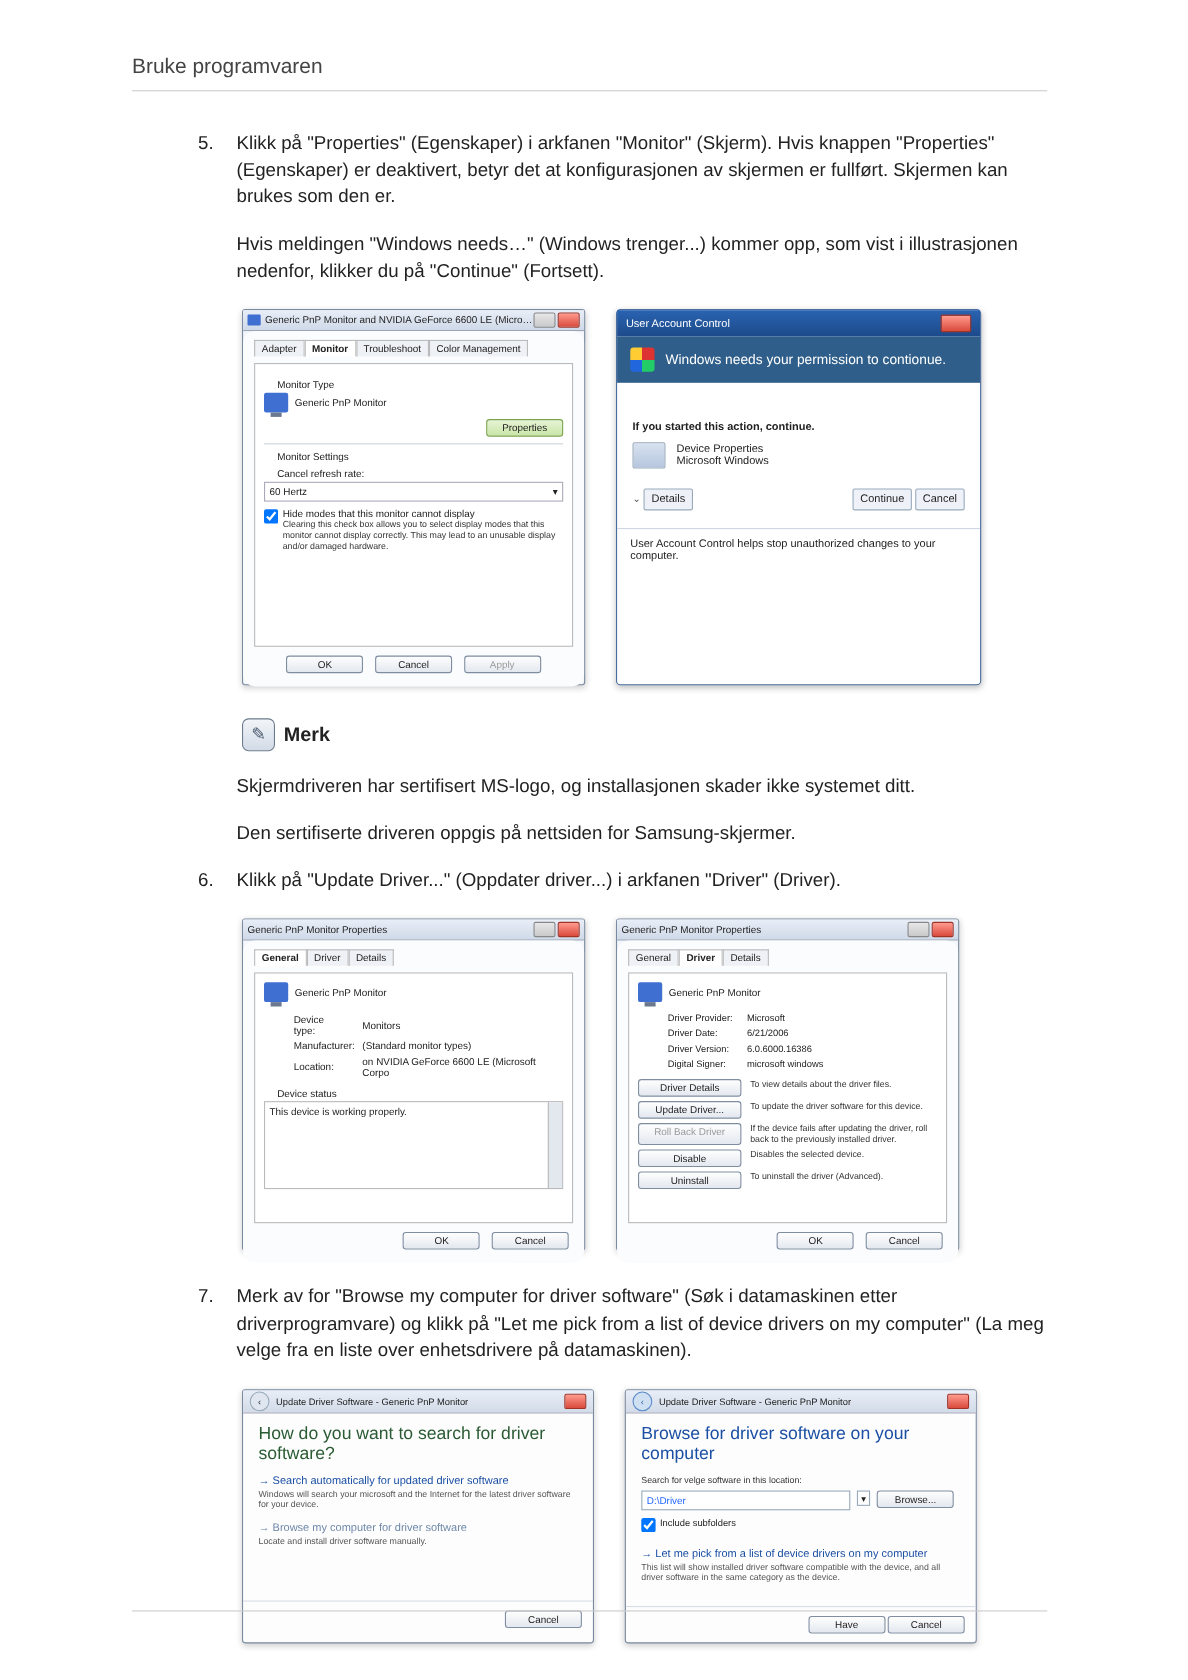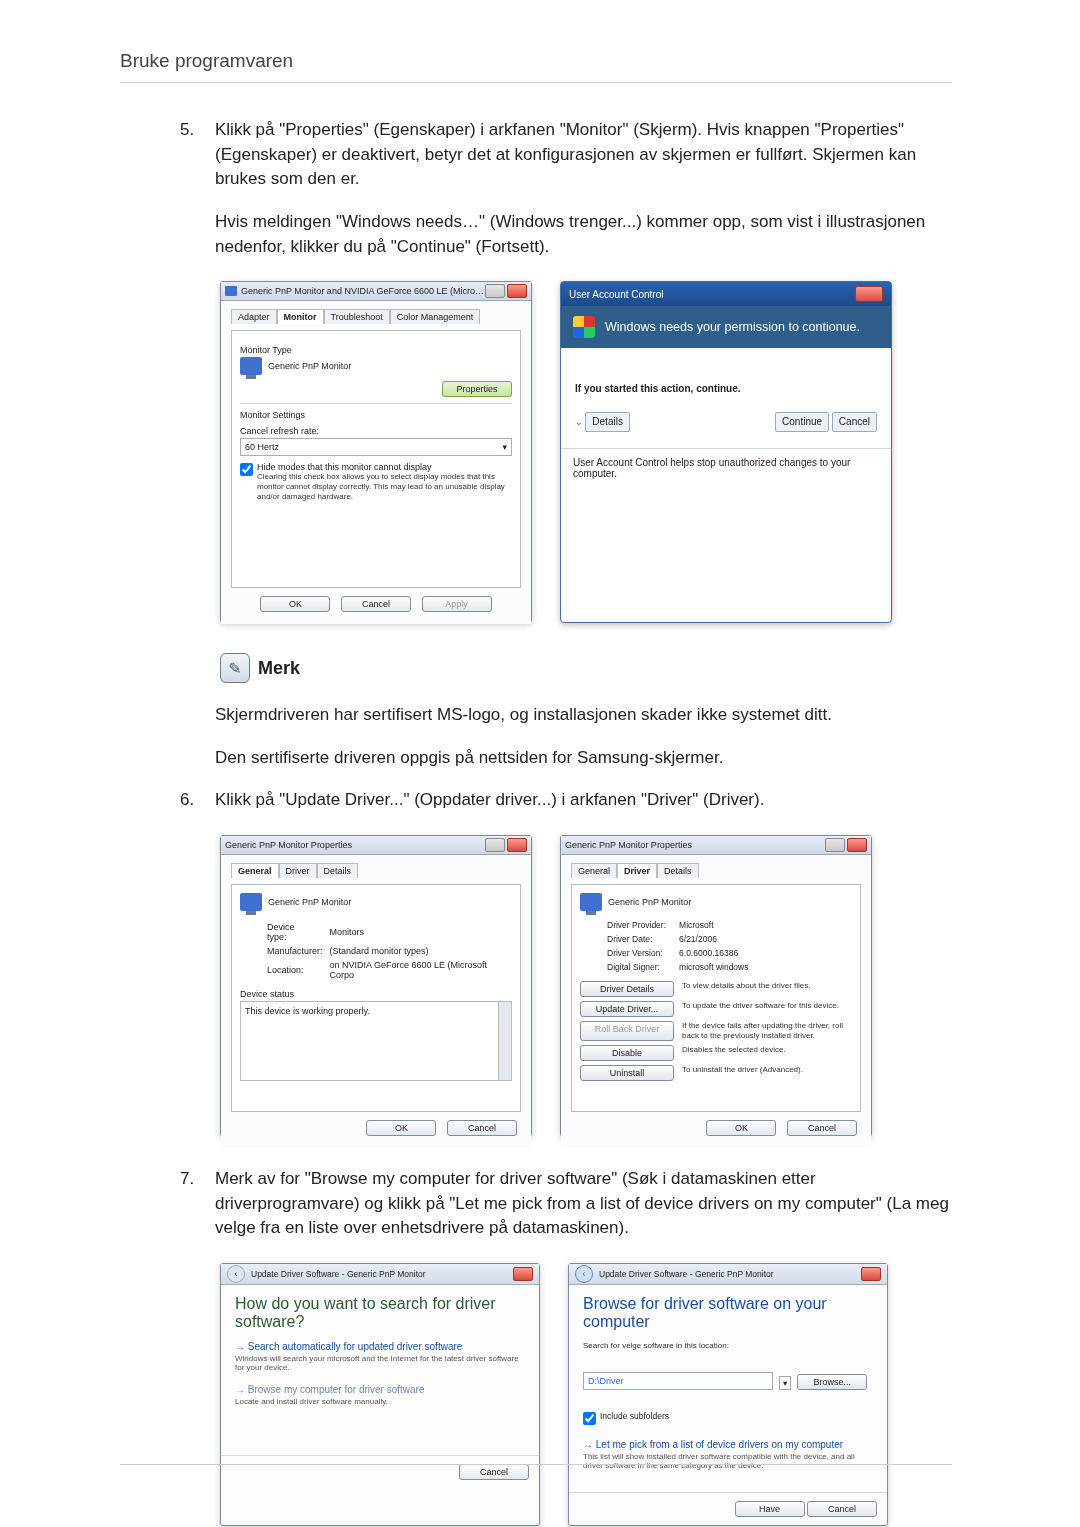--- a/index.html
+++ b/index.html
@@ -71,21 +71,21 @@
   }
   .win .titlebar .t { flex: 1; white-space: nowrap; overflow: hidden; text-overflow: ellipsis; }
   .win .titlebtns { display: flex; gap: 2px; }
   .tbtn {
     width: 18px; height: 12px;
     border: 1px solid #888;
     background: linear-gradient(to bottom, #e7e7e7, #c9c9c9);
     border-radius: 2px;
   }
   .tbtn.red { background: linear-gradient(to bottom, #ff9b8e, #d94a3c); border-color: #a03428; }
-  .win .body { padding: 8px 10px 10px; background: #fbfcfd; }
+  .win .body { padding: 8px 10px 10px; background: #fbfcfd; border-radius: 11px; }
   .tabs { display: flex; gap: 0; font-size: 9px; margin-bottom: 6px; }
   .tab {
     border: 1px solid #bbb;
     border-bottom: none;
     padding: 2px 6px;
     background: #eef1f5;
   }
   .tab.active { background: #fff; font-weight: 700; }
   .tabpanel {
     border: 1px solid #bbb;
@@ -118,21 +118,21 @@
     min-width: 48px;
     text-align: center;
   }
   .btn3d.off { color: #9a9a9a; }
   .btn3d.green {
     background: linear-gradient(to bottom, #e7f4d6, #c9e5a7);
     border-color: #7aa34a;
   }
   .dlg-actions { text-align: center; padding: 8px 0 2px; }
   .dlg-actions .btn3d { margin: 0 4px; }
-  .section-label { font-size: 9px; margin: 6px 0 2px; }
+  .section-label { font-size: 9px; margin: 6px 12px 2px; }
   .dropdown {
     border: 1px solid #aab; background: #fff; height: 16px;
     display: flex; align-items: center; padding: 0 4px; font-size: 9px;
     justify-content: space-between;
   }
   .check { display: flex; align-items: flex-start; gap: 4px; margin-top: 6px; }
   .check input { margin: 1px 0 0; }
   .fine { font-size: 8px; color: #333; line-height: 1.25; }
   
   .uac {
@@ -309,20 +309,27 @@
       <div class="uactitle">
         <span>User Account Control</span>
         <span class="tbtn red" style="width:26px;height:14px;"></span>
       </div>
       <div class="uacbanner">
         <span class="shieldicon"></span>
         <span>Windows needs your permission to contionue.</span>
       </div>
       <div class="uacbody">
         <div style="font-weight:700;margin-bottom:8px;margin-top:25px;">If you started this action, continue.</div>
+        <div class="row">
+          <span class="ic"></span>
+          <div>
+            <div>Device Properties</div>
+            <div>Microsoft Windows</div>
+          </div>
+        </div>
         <div class="row" style="justify-content:space-between;margin-top:18px;">
           <span>
             <span class="chev">⌄</span>
             <span class="dbtn">Details</span>
           </span>
           <span>
             <span class="dbtn">Continue</span>
             <span class="dbtn">Cancel</span>
           </span>
         </div>
@@ -500,21 +507,21 @@
       <div class="wtitle">
         <span style="display:flex;align-items:center;gap:6px;">
           <span style="width:16px;height:16px;border-radius:50%;background:#cfe0f3;border:1px solid #5a8ac8;display:inline-flex;align-items:center;justify-content:center;color:#2a5fa5;">‹</span>
           <span>Update Driver Software - Generic PnP Monitor</span>
         </span>
         <span class="tbtn red"></span>
       </div>
       <div class="wbody">
         <div class="wq" style="color:#1a4fa3;">Browse for driver software on your computer</div>
         <div class="fine">Search for velge software in this location:</div>
-        <div style="display:flex;gap:6px;align-items:flex-end;margin:21px 0;">
+        <div style="display:flex;gap:6px;align-items:flex-start;margin:4px 0;">
           <span class="pathbox">D:\Driver</span>
           <span style="border:1px solid #9ab;padding:1px 3px;">▾</span>
           <span class="btn3d">Browse...</span>
         </div>
         <div class="check" style="margin-bottom:14px;">
           <input type="checkbox" checked="" style="">
           <span>Include subfolders</span>
         </div>
         <div class="opt">
           <div class="link">→ <span>Let me pick from a list of device drivers on my computer</span></div>

